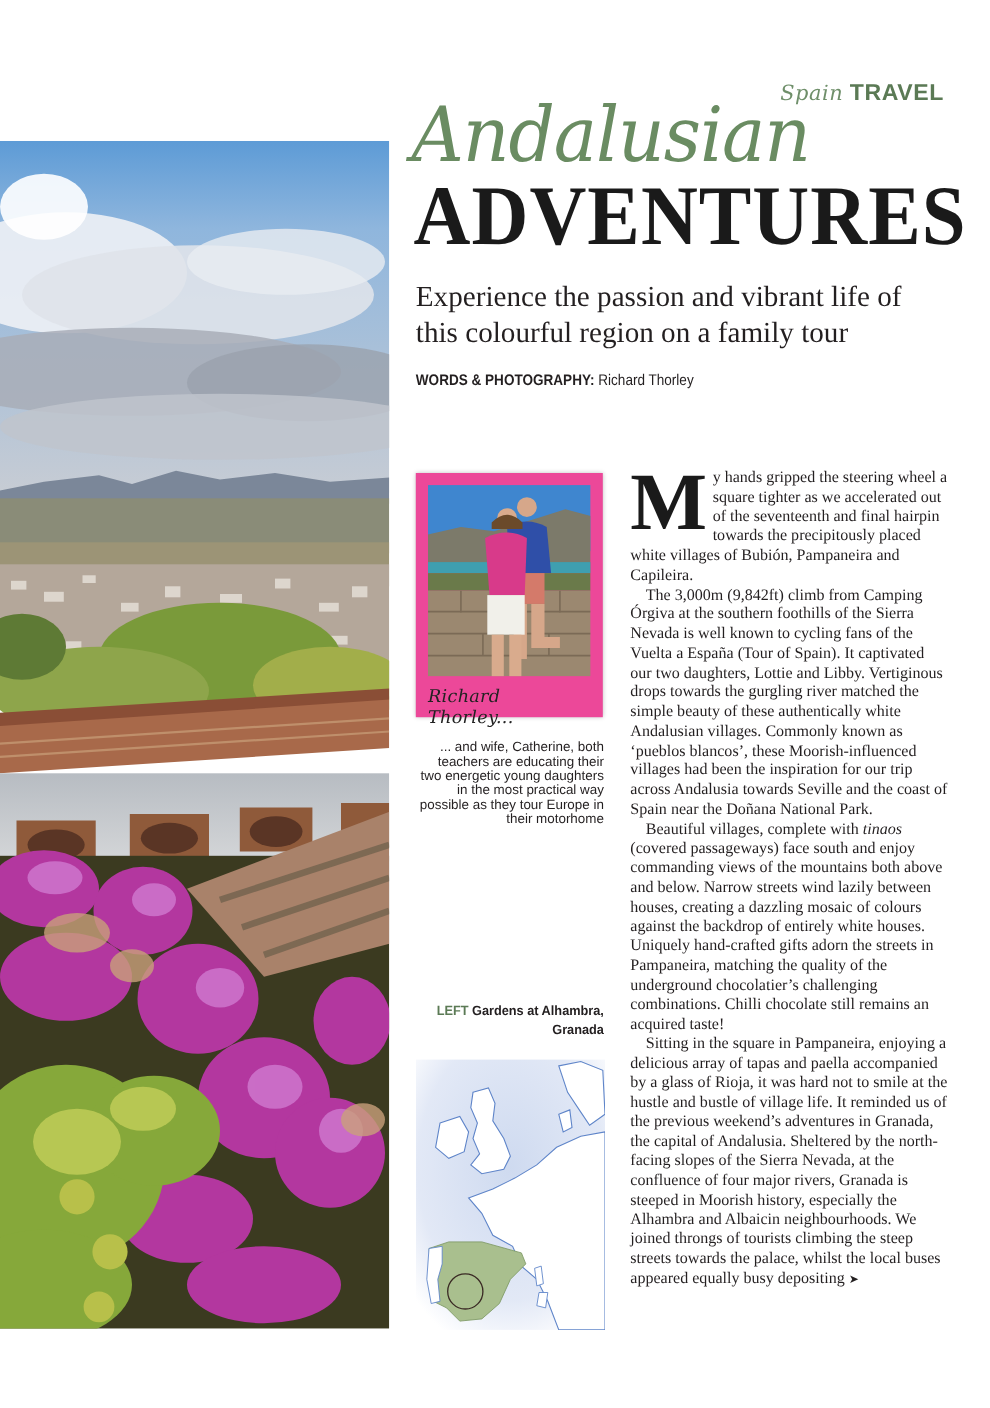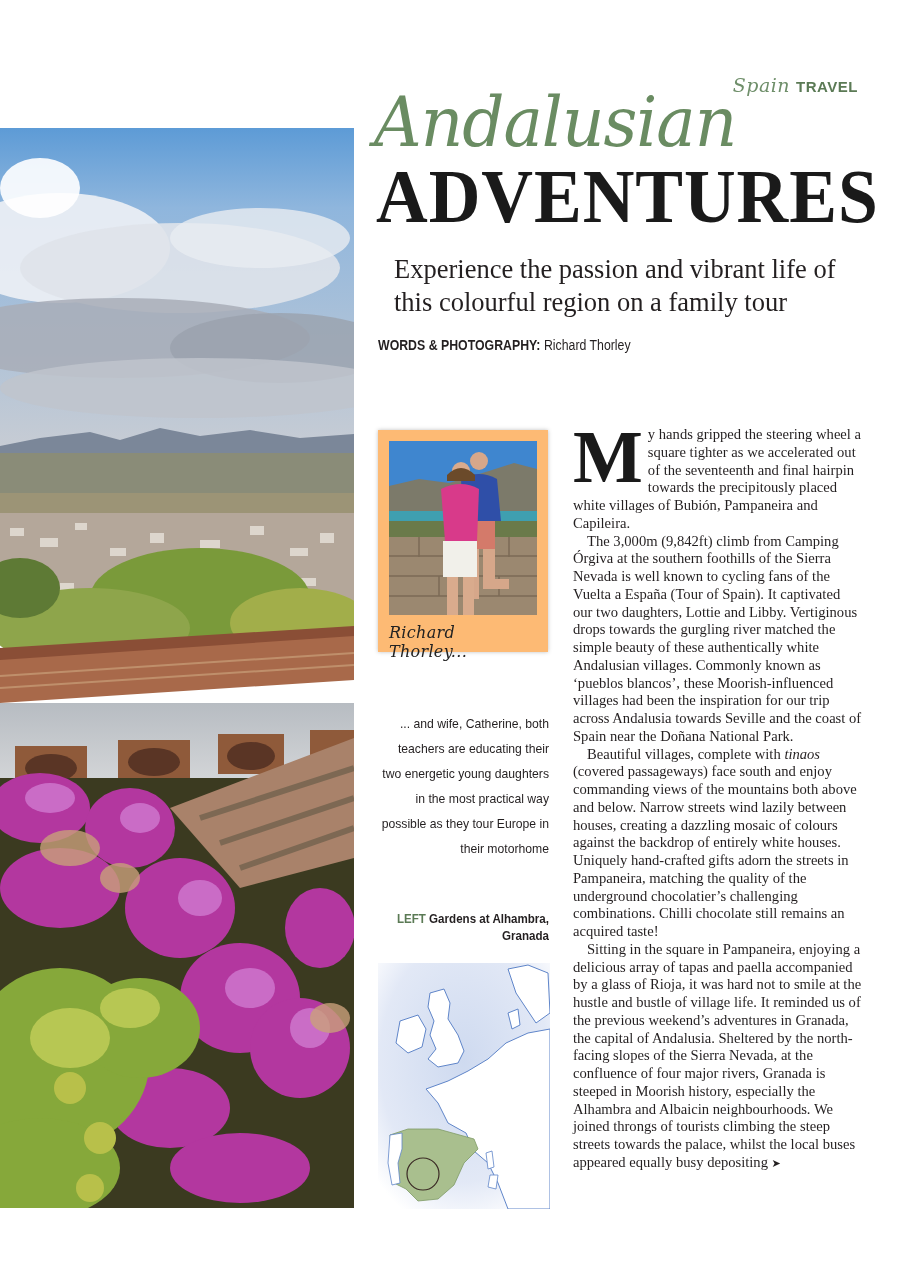--- a/index.html
+++ b/index.html
@@ -2,40 +2,40 @@
 <html><head>
 <meta charset="utf-8">
 <style>
   * { box-sizing: border-box; margin: 0; padding: 0; }
   html, body { width: 900px; height: 1280px; background: #ffffff; overflow: hidden; }
   body { position: relative; font-family: "Liberation Serif", serif; color: #231f20; }
 
   
   .section-tag { position: absolute; top: 40px; right: 42px; display: flex; align-items: baseline; gap: 6px; }
   .section-tag .script { font-family: "DejaVu Serif", serif; font-style: italic; font-size: 19px; color: #6f8f6a; letter-spacing: 0.5px; margin-top: 34px; }
-  .section-tag .bold { font-family: "Liberation Sans", sans-serif; font-weight: bold; font-size: 15px; color: #5b7a55; letter-spacing: 0.5px; }
+  .section-tag .bold { font-family: "Liberation Sans", sans-serif; font-weight: bold; font-size: 21px; color: #5b7a55; letter-spacing: 0.5px; }
 
   
   .hero-photo { position: absolute; left: 0; top: 128px; width: 354px; height: 1080px; overflow: hidden; }
   .hero-photo svg { display: block; width: 100%; height: 100%; }
 
   
   .title-script { position: absolute; left: 374px; top: 90px; font-family: "DejaVu Serif", serif; font-style: italic; font-weight: normal; font-size: 66px; color: #6a8c62; letter-spacing: -1px; line-height: 1; transform: scaleY(1.05); }
   .title-main { position: absolute; left: 376px; top: 158px; font-family: "Liberation Serif", serif; font-weight: bold; font-size: 77px; color: #1a1a1a; letter-spacing: 1px; line-height: 1; transform: scaleX(0.93); transform-origin: left; }
-  .standfirst { position: absolute; left: 394px; top: 253px; width: 480px; font-family: "Liberation Serif", serif; font-size: 26.5px; line-height: 33px; color: #231f20; }
+  .standfirst { position: absolute; left: 378px; top: 253px; width: 480px; font-family: "Liberation Serif", serif; font-size: 26.5px; line-height: 33px; color: #231f20; }
   .byline { position: absolute; left: 378px; top: 337px; font-family: "Liberation Sans", sans-serif; font-size: 14px; color: #231f20; transform: scaleX(0.88); transform-origin: left; }
   .byline b { font-weight: bold; }
 
   
-  .polaroid { position: absolute; left: 378px; top: 430px; width: 170px; height: 222px; background: #fdba74; box-shadow: 0 0 4px rgba(0,0,0,0.25); padding: 11px 11px 0 11px; }
+  .polaroid { position: absolute; left: 378px; top: 430px; width: 170px; height: 222px; background: #ec4899; box-shadow: 0 0 4px rgba(0,0,0,0.25); padding: 11px 11px 0 11px; }
   .polaroid .pic { width: 148px; height: 174px; overflow: hidden; }
   .polaroid .pic svg { display: block; }
   .polaroid .sig { font-family: "DejaVu Serif", serif; font-style: italic; font-size: 16px; color: #222; margin-top: 8px; padding-left: 0; letter-spacing: 0.3px; }
 
-  .caption-side { position: absolute; left: 378px; top: 712px; width: 171px; text-align: right; font-family: "Liberation Sans", sans-serif; font-size: 12.2px; line-height: 25px; color: #231f20; }
+  .caption-side { position: absolute; left: 378px; top: 673px; width: 171px; text-align: right; font-family: "Liberation Sans", sans-serif; font-size: 12.2px; line-height: 13px; color: #231f20; }
   .caption-left { position: absolute; left: 378px; top: 911px; width: 171px; text-align: right; font-family: "Liberation Sans", sans-serif; font-size: 12.2px; line-height: 17px; color: #231f20; font-weight: bold; transform: scaleX(0.95); transform-origin: right; }
   .caption-left .lbl { color: #5b7a55; }
 
   .map { position: absolute; left: 378px; top: 963px; width: 172px; height: 246px; overflow: hidden; }
   .map svg { display: block; }
 
   
   .article-body { position: absolute; left: 573px; top: 426px; width: 290px; font-family: "Liberation Serif", serif; font-size: 14.6px; line-height: 17.75px; color: #231f20; }
   .article-body p { text-indent: 14px; }
   .article-body p.first { text-indent: 0; }

